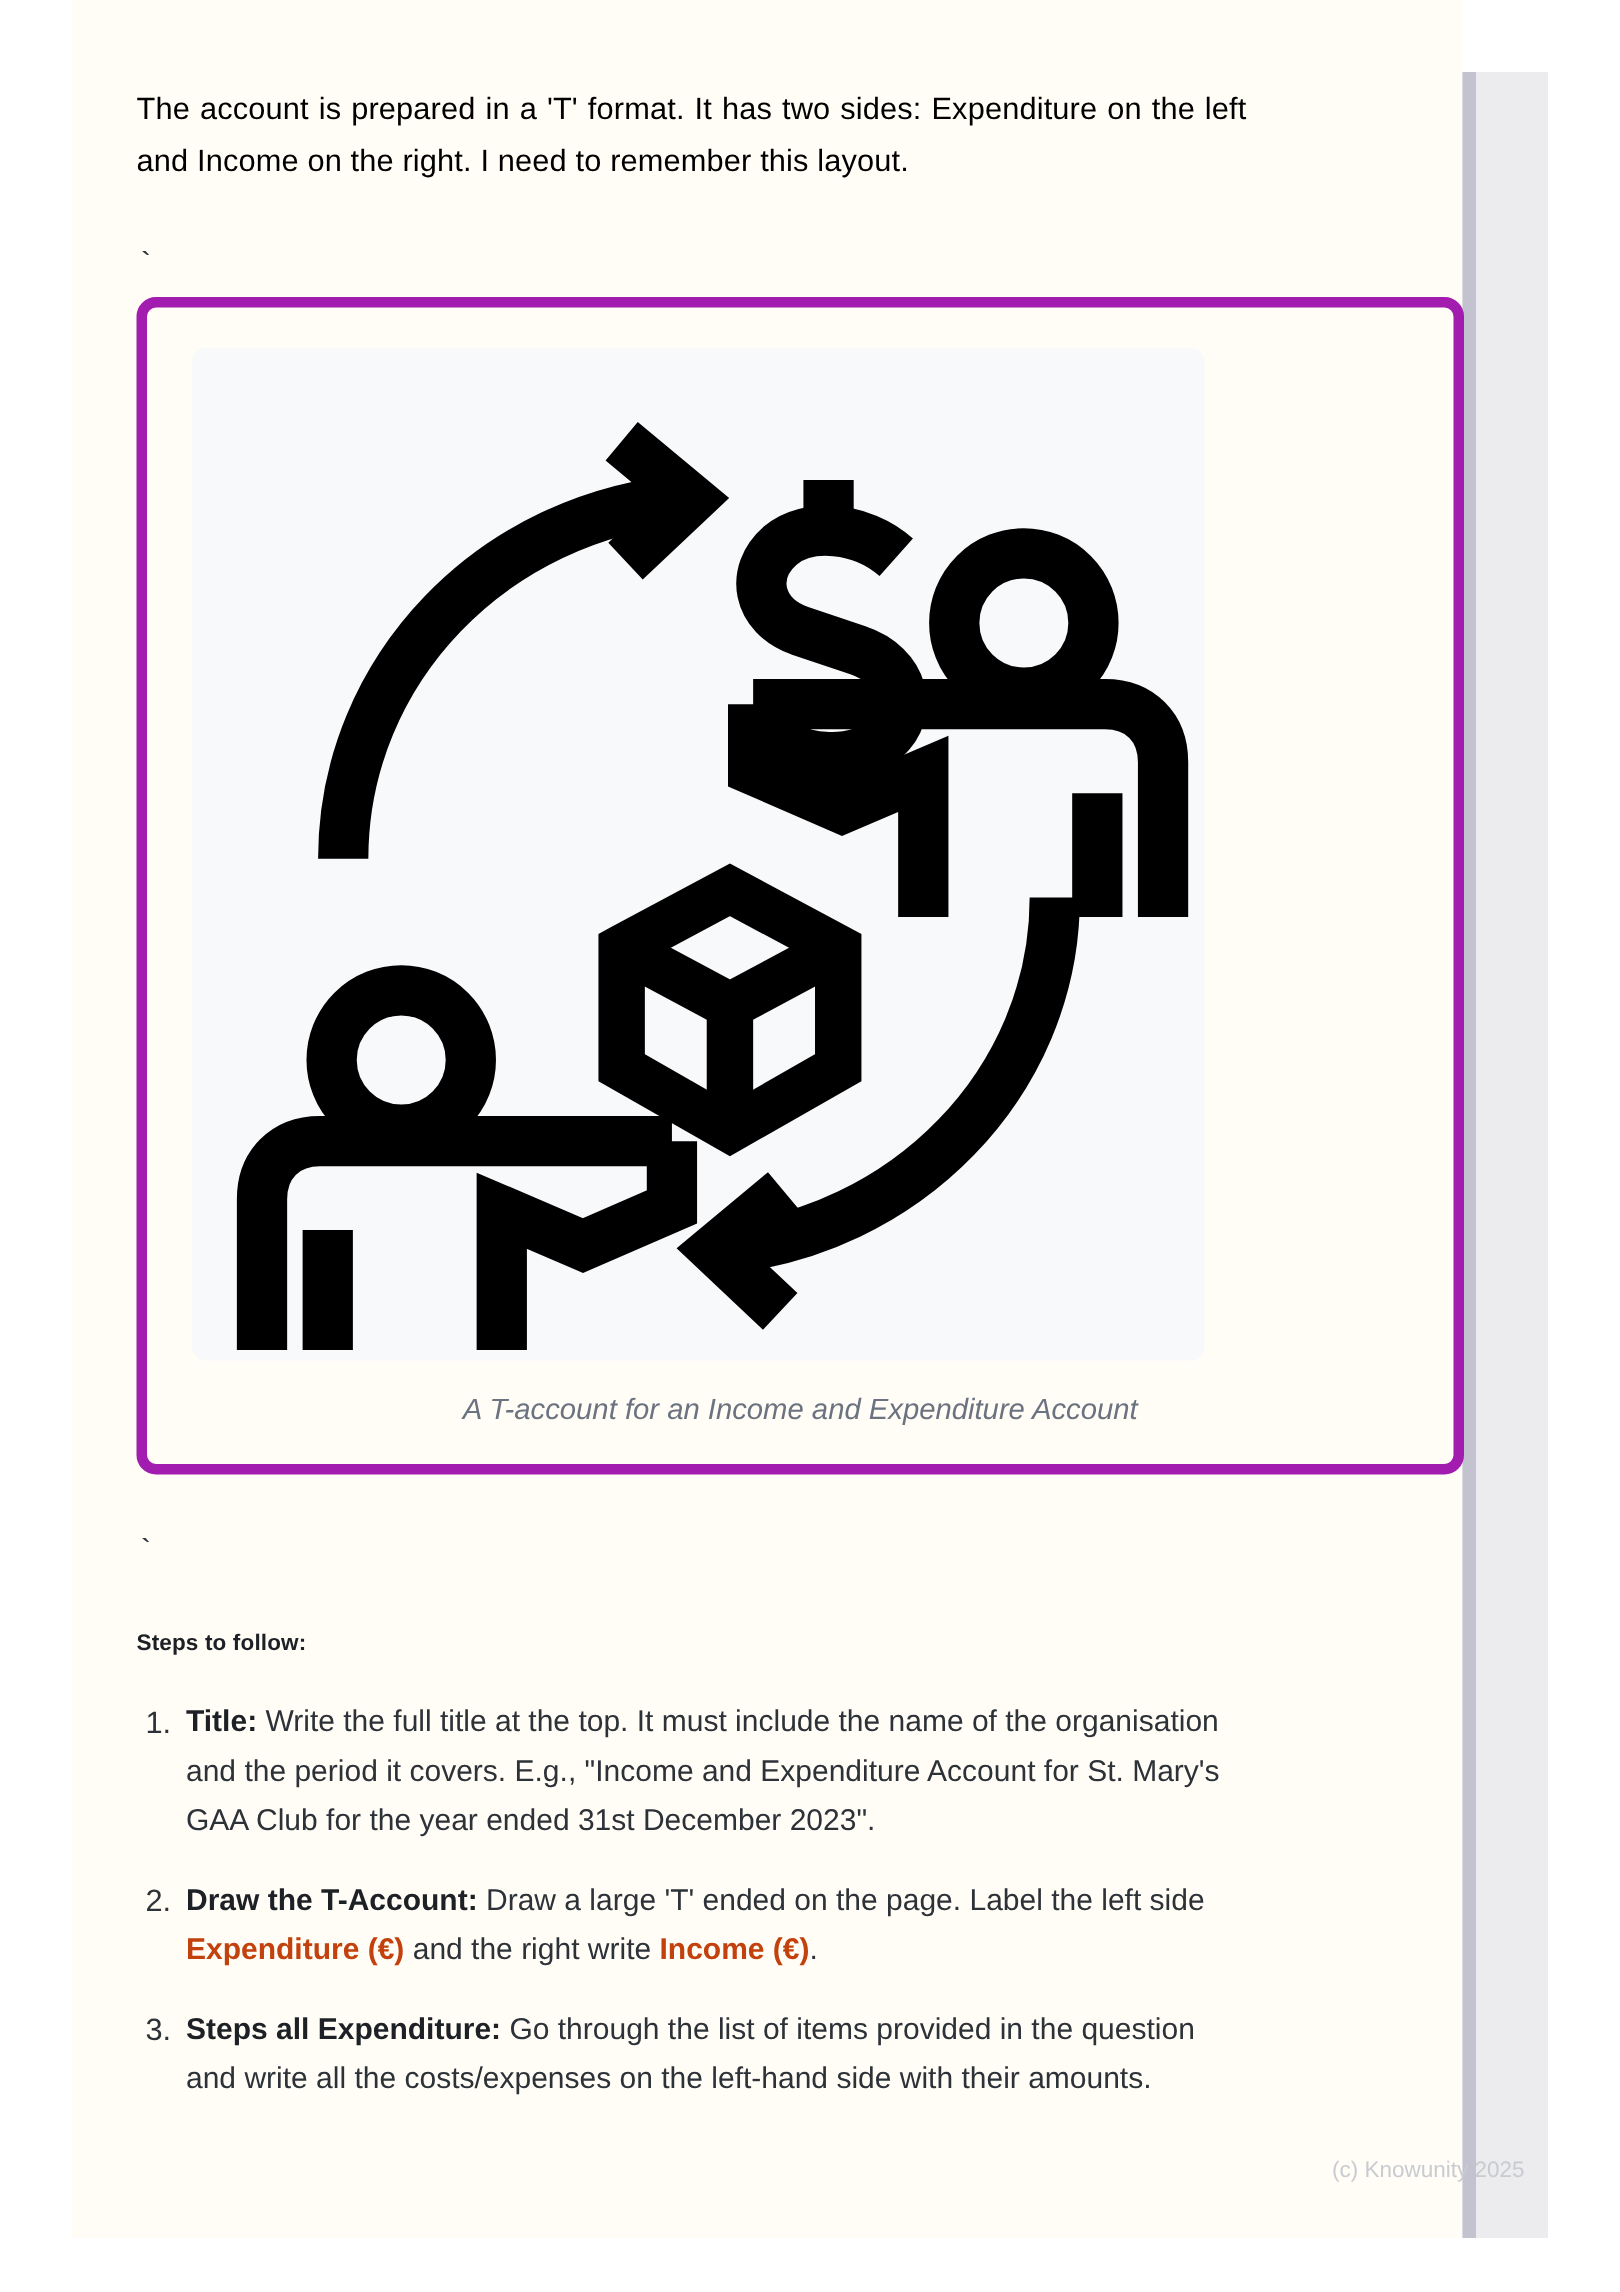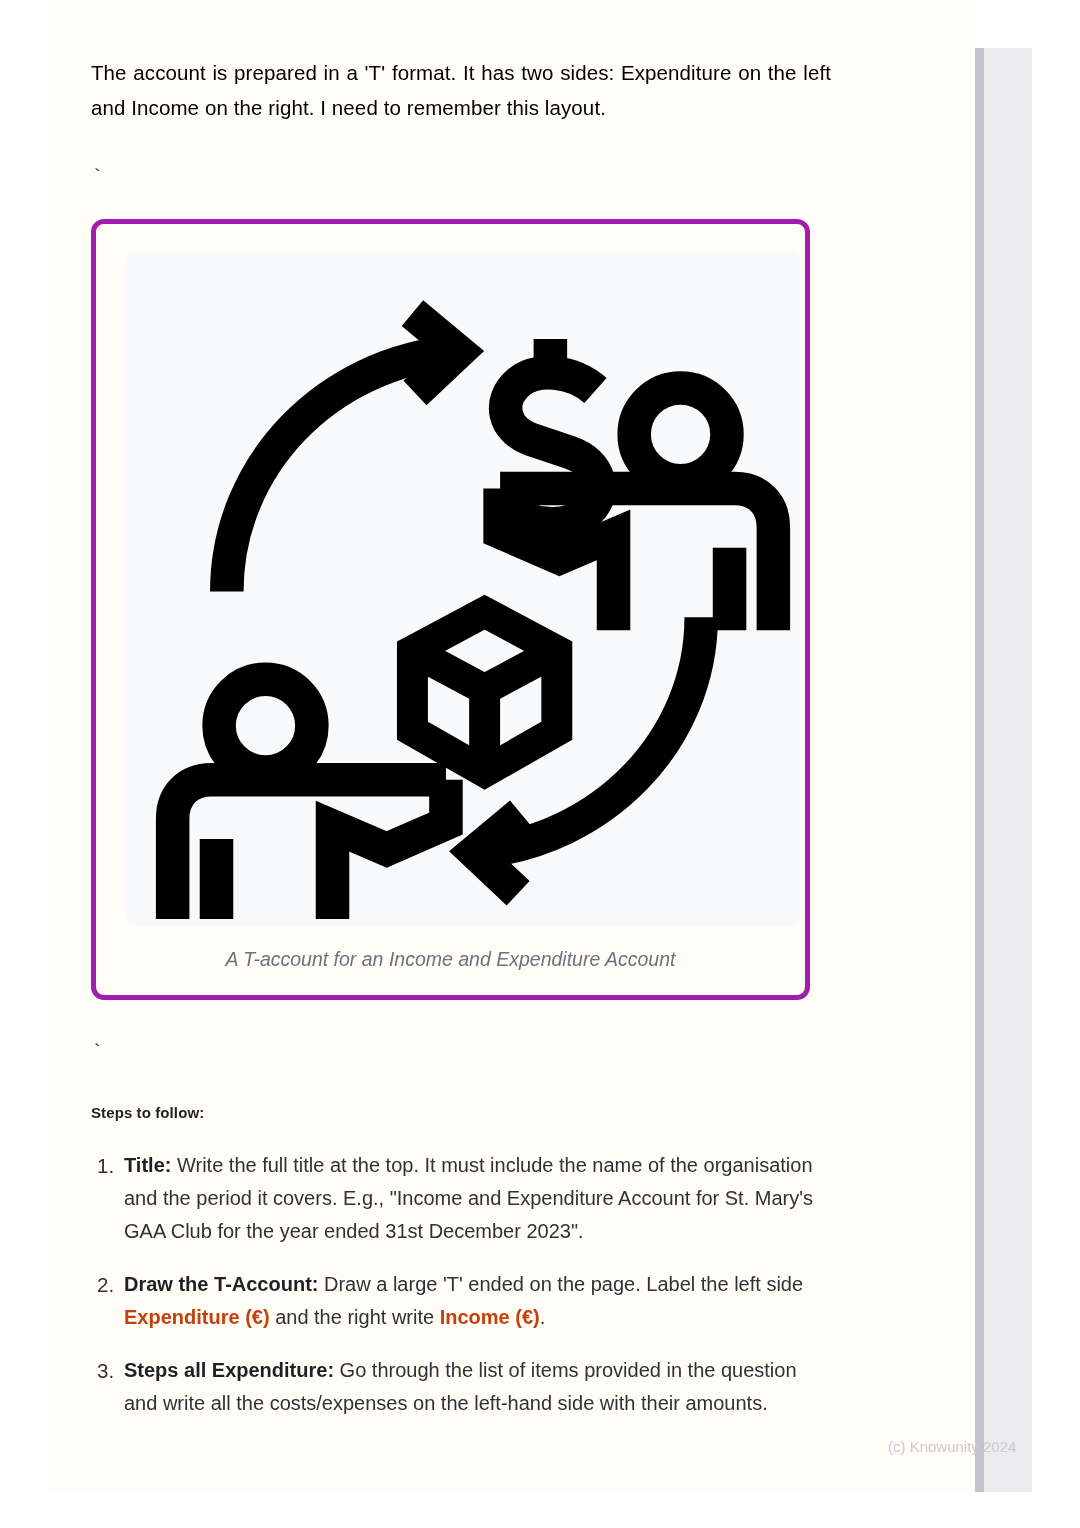--- a/index.html
+++ b/index.html
@@ -72,26 +72,26 @@
   .tick {
     font-size: 20.5px;
     line-height: 35px;
     color: #2d3238;
     font-family: "Liberation Mono", monospace;
   }
 
   
   .figure-card {
     position: relative;
-    width: 719px;
-    border: 5px solid #a21caf;
+    width: 885px;
+    border: 7px solid #a21caf;
     border-radius: 13px;
     background: #fffdf6;
     padding: 27px 30px 22px 30px;
-    margin-top: 24px;
+    margin-top: 3px;
   }
   .figure-frame {
     width: 675px;
     height: 675px;
     background: #f7f9fb;
     border-radius: 9px;
     display: flex;
     align-items: center;
     justify-content: center;
     overflow: hidden;
@@ -245,15 +245,15 @@
       <li>
         <span class="lead">Draw the T-Account:</span><span> Draw a large 'T' ended on the page. Label the left side </span><span class="emph">Expenditure (€)</span><span> and the right write </span><span class="emph">Income (€)</span><span>.</span>
       </li>
       <li>
         <span class="lead">Steps all Expenditure:</span><span> Go through the list of items provided in the question and write all the costs/expenses on the left-hand side with their amounts.</span>
       </li>
     </ol>
 
   </div>
 
-  <div class="watermark">(c) Knowunity 2024</div>
+  <div class="watermark">(c) Knowunity 2025</div>
 
 </div>
 
 </body></html>

